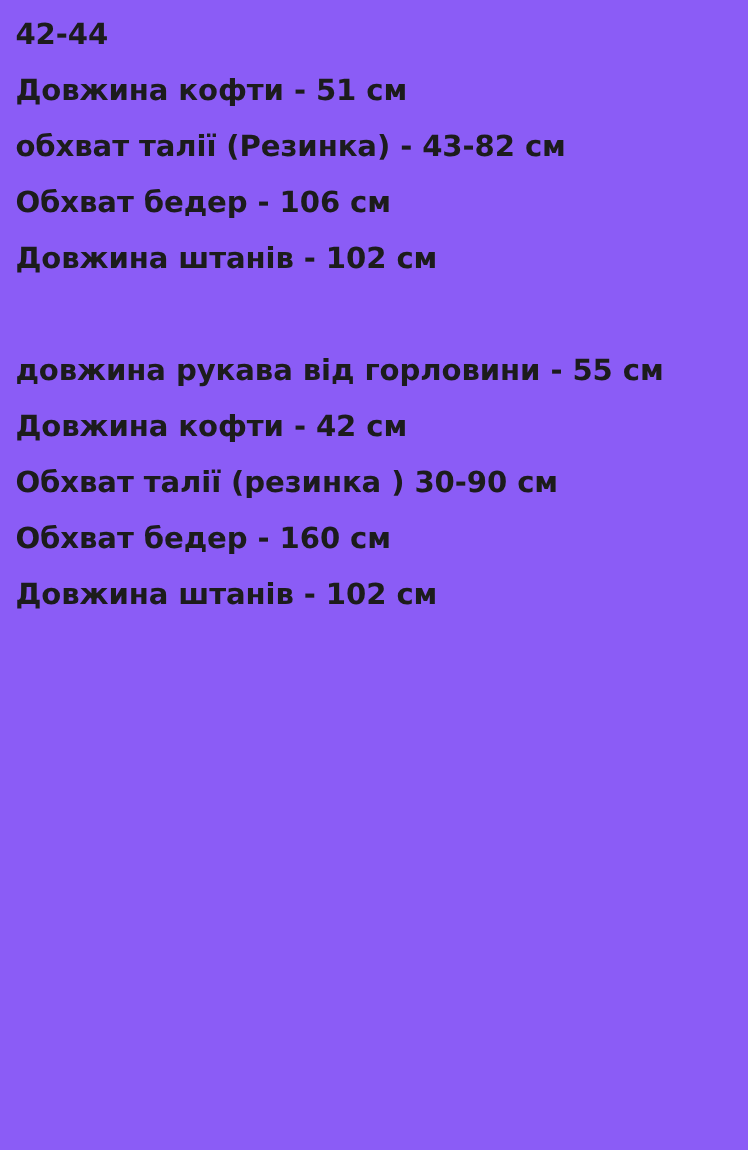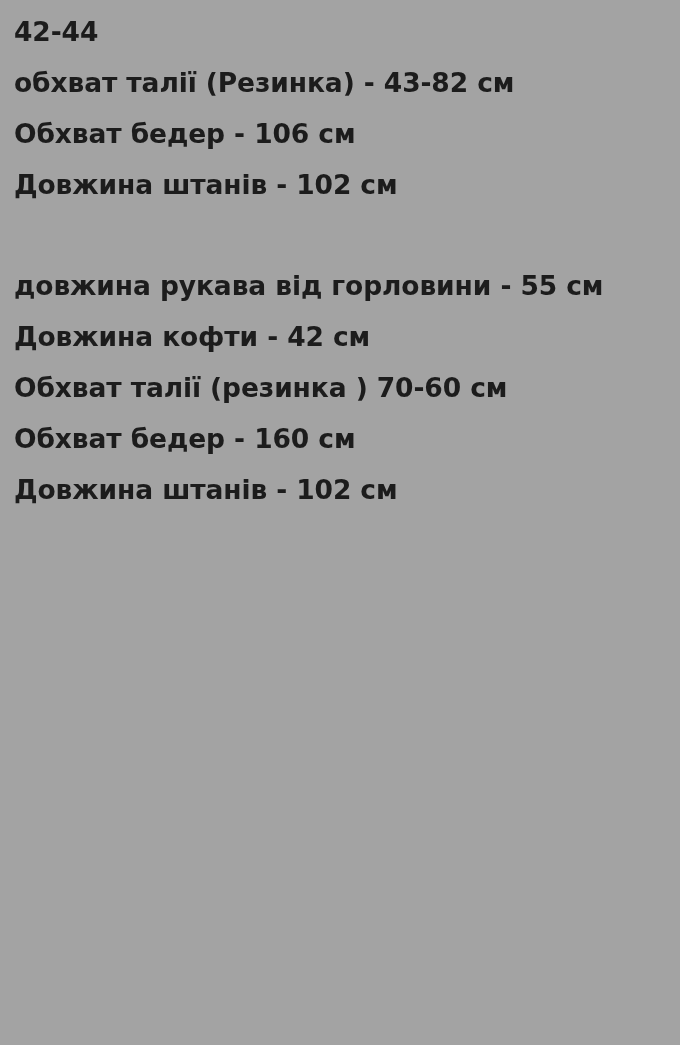--- a/index.html
+++ b/index.html
@@ -12,21 +12,21 @@
     height: 1045px;
     overflow: hidden;
     font-family: "DejaVu Sans", "Liberation Sans", sans-serif;
     color: #1c1c1c;
   }
   .sheet {
     box-sizing: border-box;
     width: 680px;
     height: 1045px;
     padding: 6px 14px 0 14px;
-    background: #a3a3a3;
+    background: #8b5cf6;
   }
   .size-block {
     margin: 0;
   }
   .block-gap {
     height: 50px;
   }
   .line {
     font-size: 26.5px;
     font-weight: 700;
@@ -40,28 +40,29 @@
     font-weight: 700;
   }
 </style>
 </head>
 <body>
 
 <div class="sheet">
 
   <div class="size-block">
     <div class="line heading">42-44</div>
+    <div class="line">Довжина кофти - 51 см</div>
     <div class="line">обхват талії (Резинка) - 43-82 см</div>
     <div class="line">Обхват бедер - 106 см</div>
     <div class="line">Довжина штанів - 102 см</div>
   </div>
 
   <div class="block-gap"></div>
 
   <div class="size-block">
     <div class="line">довжина рукава від горловини - 55 см</div>
     <div class="line">Довжина кофти - 42 см</div>
-    <div class="line">Обхват талії (резинка ) 70-60 см</div>
+    <div class="line">Обхват талії (резинка ) 30-90 см</div>
     <div class="line">Обхват бедер - 160 см</div>
     <div class="line">Довжина штанів - 102 см</div>
   </div>
 
 </div>
 
 </body></html>

